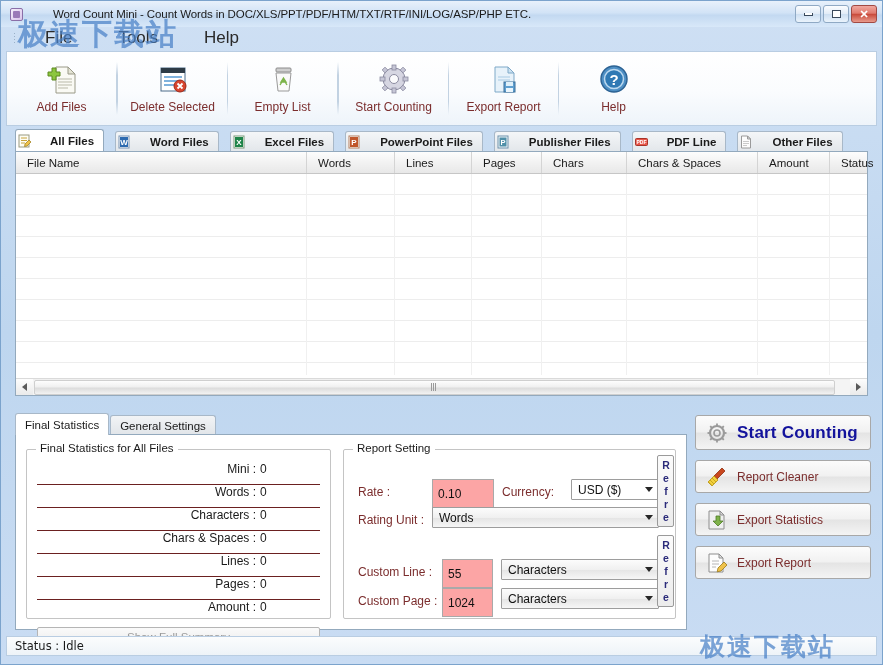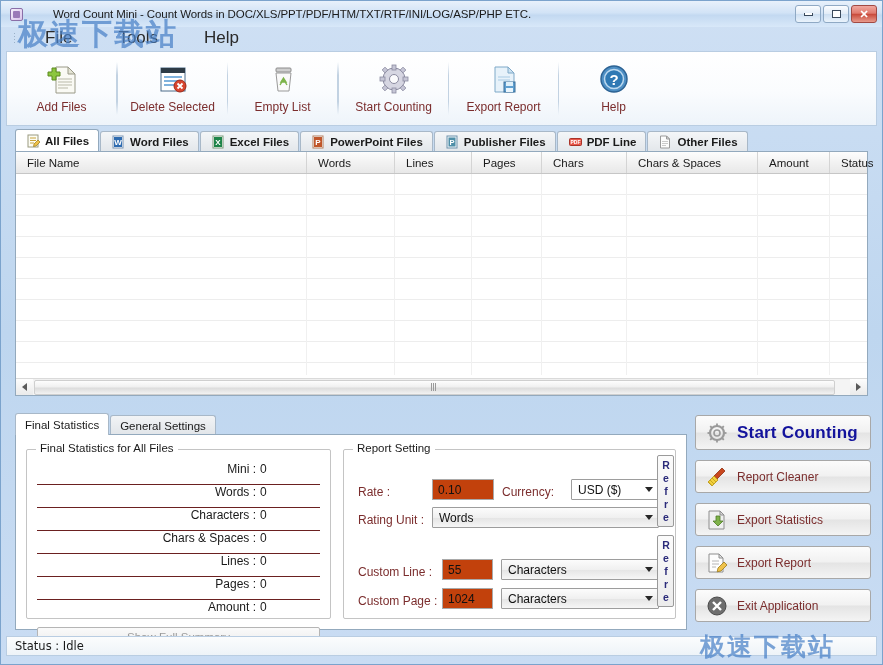--- a/index.html
+++ b/index.html
@@ -91,27 +91,27 @@
     width:1px; margin:10px 0; flex:none;
     background:linear-gradient(to bottom,rgba(180,195,212,0),#c2d2e2 25%,#c2d2e2 75%,rgba(180,195,212,0));
   }
   .tb-icon { width:36px; height:34px; position:relative; }
   
   #tabstrip {
     position:absolute; left:14px; top:128px; right:14px; height:22px;
     display:flex; align-items:flex-end;
   }
   .tab {
-    height:21px; display:flex; align-items:center; gap:5px;
-    padding:0 9px 0 11px;
+    height:21px; display:flex; align-items:center; gap:19px;
+    padding:0 9px 0 2px;
     border:1px solid #a8b8c8; border-bottom:none;
     border-radius:3px 3px 0 0;
     background:linear-gradient(to bottom,#f4f6f8 0%,#e2e6ea 100%);
     font-size:11.5px; font-weight:bold; color:#1a1a1a;
-    margin-right:1px; white-space:nowrap;
+    margin-right:11px; white-space:nowrap;
     position:relative; top:1px;
   }
   .tab.active {
     background:#ffffff; height:22px; top:0;
     border-color:#93a9bd;
     z-index:3;
   }
   .tab-ico { width:13px; height:14px; flex:none; position:relative; }
   
   #listwrap {
@@ -196,23 +196,23 @@
   #show-summary {
     margin:4px 10px 0 10px; height:19px;
     border:1px solid #b5b5b5; border-radius:2px;
     background:linear-gradient(to bottom,#fafafa,#ececec);
     display:flex; align-items:center; justify-content:center;
     font-size:11.5px; color:#9a9a9a;
   }
   
   .rs-label { position:absolute; font-size:12px; color:#7b2d2d; white-space:nowrap; }
   .txtbox {
-    position:absolute; border:1px solid #a9a9a9; background:#c2410c;
+    position:absolute; border:1px solid #a9a9a9; background:#fca5a5;
     display:flex; align-items:center; padding-left:5px;
-    font-size:12px; color:#111; height:21px;
+    font-size:12px; color:#111; height:29px;
   }
   .combo {
     position:absolute; height:21px;
     border:1px solid #9d9d9d; border-radius:1px;
     background:linear-gradient(to bottom,#fcfcfc 0%,#f0f0f0 50%,#e4e4e4 51%,#f6f6f6 100%);
     display:flex; align-items:center; padding-left:6px;
     font-size:12px; color:#111;
   }
   .combo.white { background:#fff; }
   .combo .arrow-box {
@@ -690,29 +690,20 @@
             <line x1="6" y1="9" x2="13" y2="9"></line>
               <line x1="6" y1="12" x2="13" y2="12"></line>
             <line x1="6" y1="15" x2="10" y2="15"></line>
           </g>
           <path d="M12 16 l6-6 l3 3 l-6 6 l-3.8 0.8 z" fill="#f0c24a" stroke="#9a7a18" stroke-width="0.8"></path>
         </svg>
       </span>
       <span class="alabel">Export Report</span>
     </div>
 
-    <div class="act-btn">
-      <span class="act-ico">
-        <svg width="22" height="22" viewBox="0 0 22 22">
-          <circle cx="11" cy="11" r="9" fill="#6e6e6e" stroke="#4a4a4a" stroke-width="1"></circle>
-          <path d="M7 7 l8 8 M15 7 l-8 8" stroke="#ffffff" stroke-width="2.4"></path>
-        </svg>
-      </span>
-      <span class="alabel">Exit Application</span>
-    </div>
   </div>
 
   <div id="statusbar">
     <span>Status : Idle</span>
   </div>
 </div>
 
 <div class="watermark" id="wm-top">极速下载站</div>
 <div class="watermark" id="wm-bottom">极速下载站</div>
 

